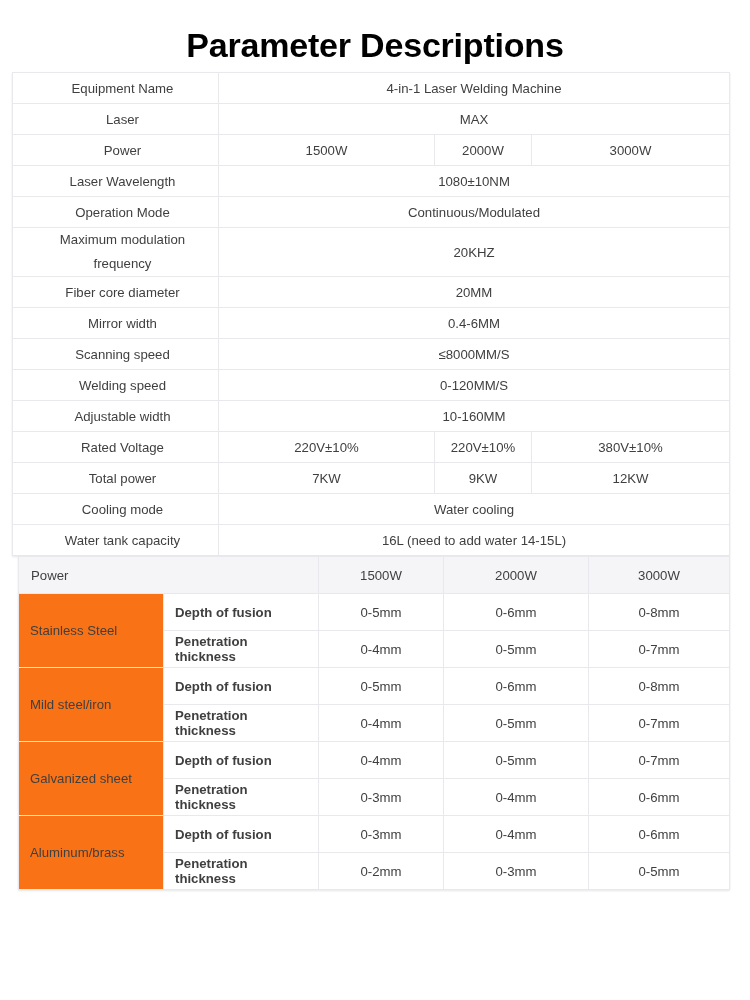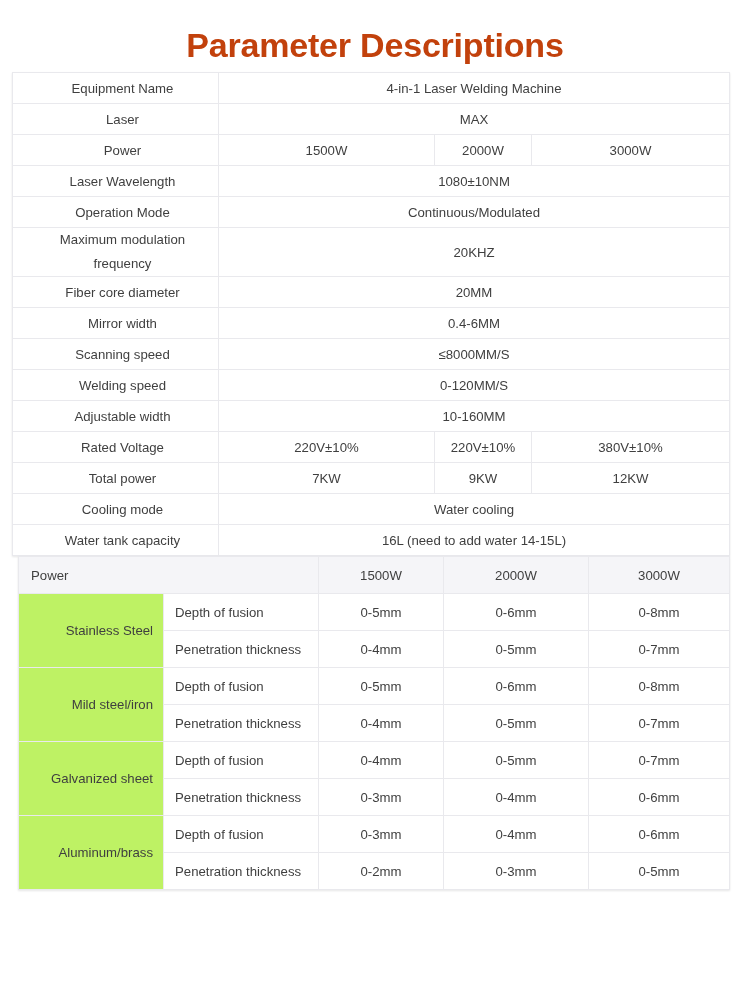--- a/index.html
+++ b/index.html
@@ -23,21 +23,21 @@
   }
 
   
   .section-title {
     text-align: center;
     font-family: "Liberation Sans", sans-serif;
     font-weight: bold;
     font-size: 34px;
     line-height: 42px;
     letter-spacing: -0.2px;
-    color: #c2410c;
+    color: #000000;
     white-space: nowrap;
     margin-top: 18px;
   }
   #title-params { padding-top: 6px; margin-bottom: 6px; }
   #title-weld   { padding-top: 9px; margin-bottom: 6px; }
 
   
   .tbl {
     border-collapse: collapse;
     table-layout: fixed;
@@ -77,28 +77,29 @@
   }
   #weld-table th.hdr-power {
     text-align: left;
     padding-left: 12px;
     background: #f5f5f8;
   }
   #weld-table th.hdr-pw {
     background: #f5f5f8;
   }
   #weld-table td.mat {
-    text-align: right;
+    text-align: left;
     padding-left: 11px;
-    background: #bef264;
+    background: #f97316;
     line-height: 17px;
   }
   #weld-table td.metric {
     text-align: left;
     padding-left: 11px;
+    font-weight: bold;
   }
 </style>
 </head>
 <body>
 
 <div class="page">
 
   <h1 class="section-title" id="title-params">Parameter Descriptions</h1>
 
   <div class="t1-wrap">

